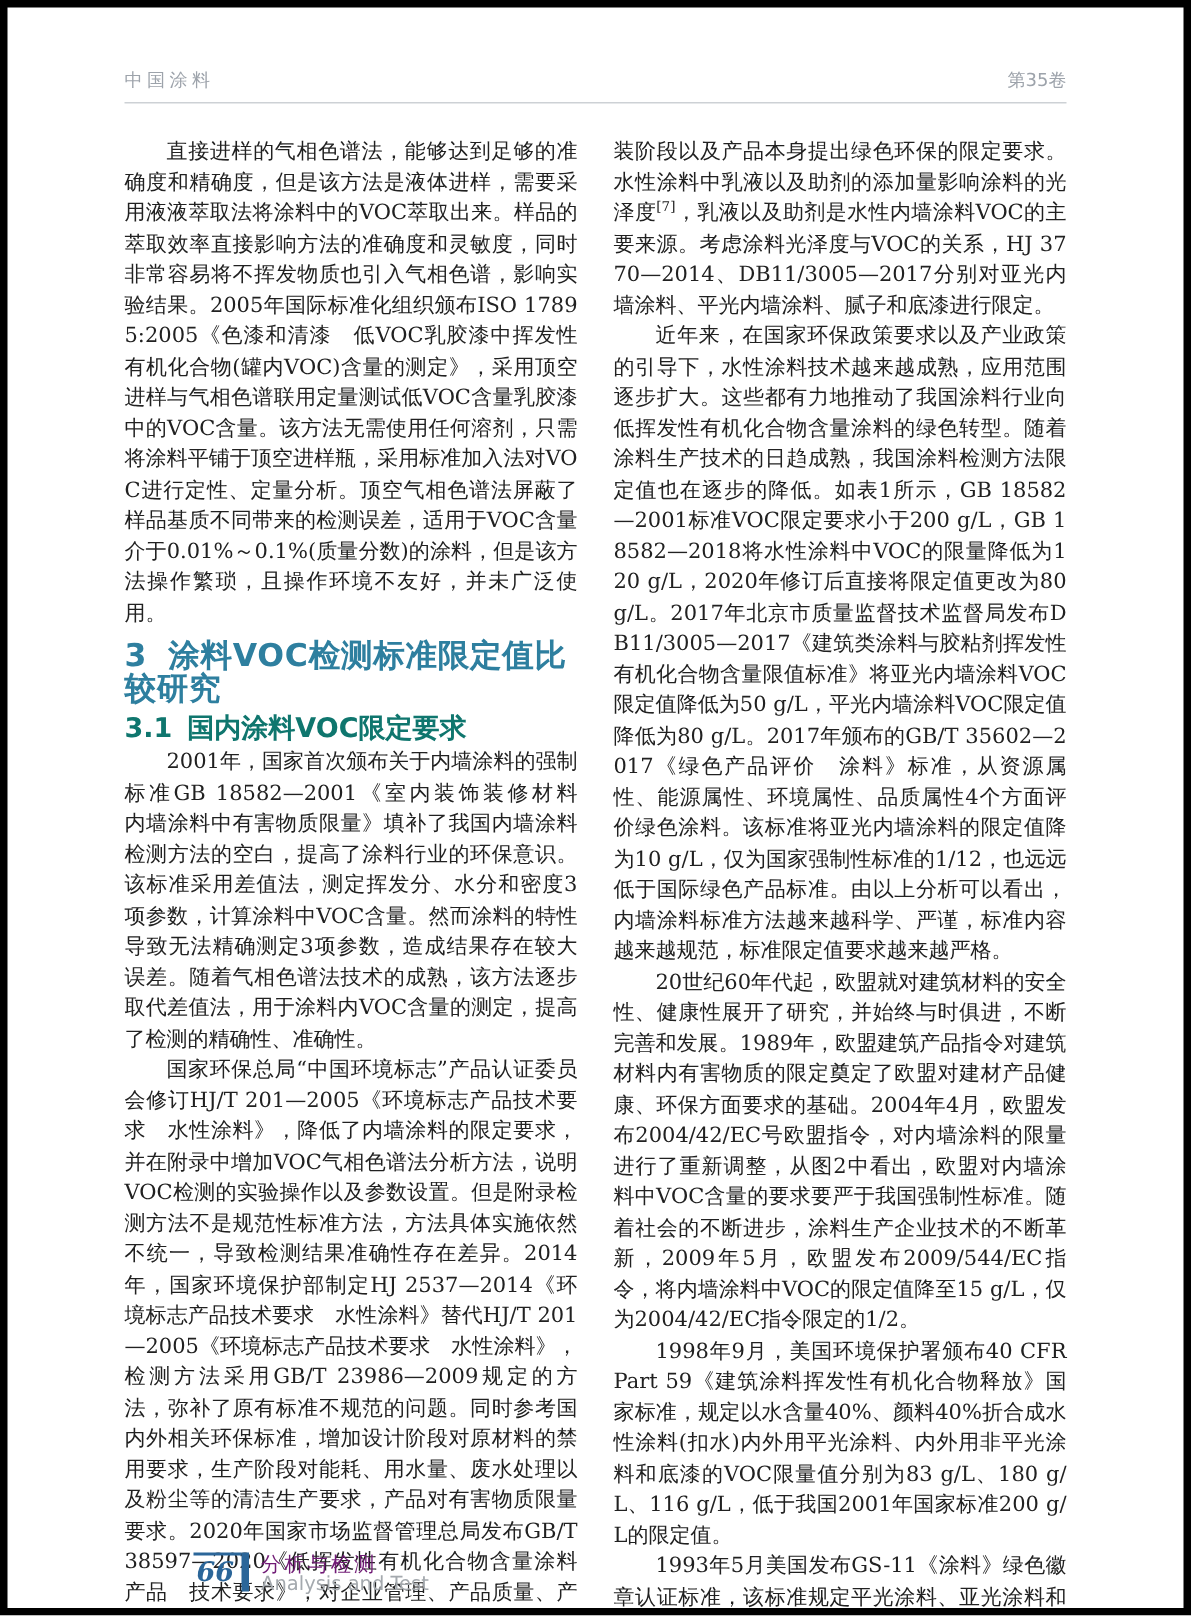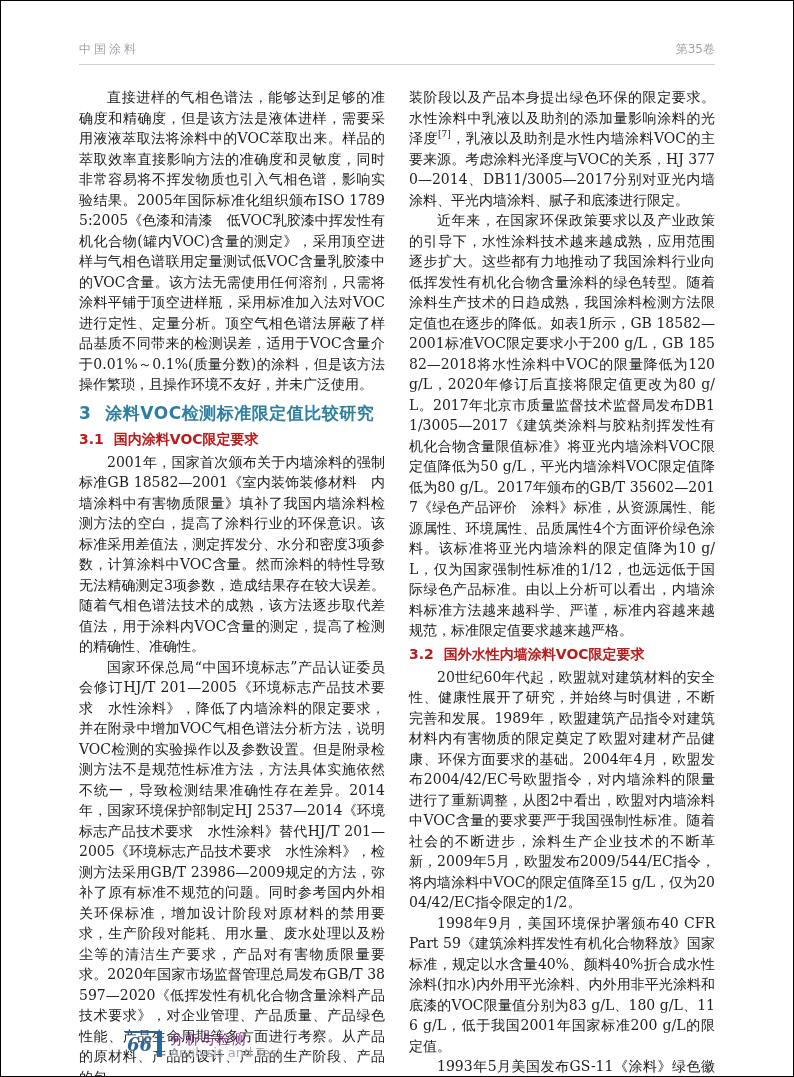--- a/index.html
+++ b/index.html
@@ -1,21 +1,21 @@
 <!DOCTYPE html>
 <html><head>
 <meta charset="utf-8">
 <style>
   html,body{margin:0;padding:0;background:#ffffff;}
   .page{
     position:relative;
     width:794px;height:1077px;
     background:#ffffff;
     box-sizing:border-box;
-    border:1px solid #000000;
+    border:5px solid #000000;
     overflow:hidden;
     font-family:"DejaVu Serif", serif;
     color:#212121;
   }
   .header{
     position:absolute;top:40px;left:78px;right:78px;
     display:flex;justify-content:space-between;align-items:flex-end;
     padding-bottom:6px;border-bottom:1px solid #cdd1d5;
     font-family:"DejaVu Sans", sans-serif;
     font-size:12px;color:#9da3ab;
@@ -31,30 +31,30 @@
     font-size:14px;line-height:20.5px;
     text-align:justify;
     word-break:break-all;
     text-indent:2em;
   }
   .col p.noindent{text-indent:0;}
   sup.ref{font-size:9px;line-height:0;vertical-align:super;}
   h2.sec{
     margin:7px 0 5px 0;
     font-family:"DejaVu Sans", sans-serif;
-    font-size:17px;font-weight:600;
+    font-size:21px;font-weight:600;
     color:#2e7f9f;letter-spacing:0.5px;
     line-height:22px;
   }
   h2.sec .sec-num{margin-right:14px;}
   h3.subsec{
     margin:3px 0 2px 0;
     font-family:"DejaVu Sans", sans-serif;
-    font-size:14px;font-weight:700;
-    color:#b91c1c;
+    font-size:18px;font-weight:700;
+    color:#0f766e;
     line-height:21px;
   }
   h3.subsec .sec-num{margin-right:10px;}
   .footer{
     position:absolute;left:78px;top:1030px;
     display:flex;align-items:flex-start;margin-left:46px;
   }
   .footer .pagenum{
     font-family:"DejaVu Serif", serif;
     font-style:italic;font-weight:700;
@@ -99,23 +99,20 @@
 
       <p>2001年，国家首次颁布关于内墙涂料的强制标准GB 18582—2001《室内装饰装修材料　内墙涂料中有害物质限量》填补了我国内墙涂料检测方法的空白，提高了涂料行业的环保意识。该标准采用差值法，测定挥发分、水分和密度3项参数，计算涂料中VOC含量。然而涂料的特性导致无法精确测定3项参数，造成结果存在较大误差。随着气相色谱法技术的成熟，该方法逐步取代差值法，用于涂料内VOC含量的测定，提高了检测的精确性、准确性。</p>
       <p>国家环保总局“中国环境标志”产品认证委员会修订HJ/T 201—2005《环境标志产品技术要求　水性涂料》，降低了内墙涂料的限定要求，并在附录中增加VOC气相色谱法分析方法，说明VOC检测的实验操作以及参数设置。但是附录检测方法不是规范性标准方法，方法具体实施依然不统一，导致检测结果准确性存在差异。2014年，国家环境保护部制定HJ 2537—2014《环境标志产品技术要求　水性涂料》替代HJ/T 201—2005《环境标志产品技术要求　水性涂料》，检测方法采用GB/T 23986—2009规定的方法，弥补了原有标准不规范的问题。同时参考国内外相关环保标准，增加设计阶段对原材料的禁用要求，生产阶段对能耗、用水量、废水处理以及粉尘等的清洁生产要求，产品对有害物质限量要求。2020年国家市场监督管理总局发布GB/T 38597—2020《低挥发性有机化合物含量涂料产品　技术要求》，对企业管理、产品质量、产品绿色性能、产品生命周期等多方面进行考察。从产品的原材料、产品的设计、产品的生产阶段、产品的包</p>
     </div>
 
     <div class="col">
       <p class="noindent"><span>装阶段以及产品本身提出绿色环保的限定要求。水性涂料中乳液以及助剂的添加量影响涂料的光泽度</span><sup class="ref">[7]</sup><span>，乳液以及助剂是水性内墙涂料VOC的主要来源。考虑涂料光泽度与VOC的关系，HJ 3770—2014、DB11/3005—2017分别对亚光内墙涂料、平光内墙涂料、腻子和底漆进行限定。</span></p>
 
       <p>近年来，在国家环保政策要求以及产业政策的引导下，水性涂料技术越来越成熟，应用范围逐步扩大。这些都有力地推动了我国涂料行业向低挥发性有机化合物含量涂料的绿色转型。随着涂料生产技术的日趋成熟，我国涂料检测方法限定值也在逐步的降低。如表1所示，GB 18582—2001标准VOC限定要求小于200 g/L，GB 18582—2018将水性涂料中VOC的限量降低为120 g/L，2020年修订后直接将限定值更改为80 g/L。2017年北京市质量监督技术监督局发布DB11/3005—2017《建筑类涂料与胶粘剂挥发性有机化合物含量限值标准》将亚光内墙涂料VOC限定值降低为50 g/L，平光内墙涂料VOC限定值降低为80 g/L。2017年颁布的GB/T 35602—2017《绿色产品评价　涂料》标准，从资源属性、能源属性、环境属性、品质属性4个方面评价绿色涂料。该标准将亚光内墙涂料的限定值降为10 g/L，仅为国家强制性标准的1/12，也远远低于国际绿色产品标准。由以上分析可以看出，内墙涂料标准方法越来越科学、严谨，标准内容越来越规范，标准限定值要求越来越严格。</p>
 
-      <h3 class="subsec">
-        <span class="sec-num">3.2</span><span>国外水性内墙涂料VOC限定要求</span>
-      </h3>
 
       <p>20世纪60年代起，欧盟就对建筑材料的安全性、健康性展开了研究，并始终与时俱进，不断完善和发展。1989年，欧盟建筑产品指令对建筑材料内有害物质的限定奠定了欧盟对建材产品健康、环保方面要求的基础。2004年4月，欧盟发布2004/42/EC号欧盟指令，对内墙涂料的限量进行了重新调整，从图2中看出，欧盟对内墙涂料中VOC含量的要求要严于我国强制性标准。随着社会的不断进步，涂料生产企业技术的不断革新，2009年5月，欧盟发布2009/544/EC指令，将内墙涂料中VOC的限定值降至15 g/L，仅为2004/42/EC指令限定的1/2。</p>
       <p>1998年9月，美国环境保护署颁布40 CFR Part 59《建筑涂料挥发性有机化合物释放》国家标准，规定以水含量40%、颜料40%折合成水性涂料(扣水)内外用平光涂料、内外用非平光涂料和底漆的VOC限量值分别为83 g/L、180 g/L、116 g/L，低于我国2001年国家标准200 g/L的限定值。</p>
       <p>1993年5月美国发布GS-11《涂料》绿色徽章认证标准，该标准规定平光涂料、亚光涂料和底漆的VOC限量值分别为50 g/L、100 g/L、100 g/L，符合该标准</p>
     </div>
 
   </div>
 
   <div class="footer">
     <span class="pagenum">66</span>

